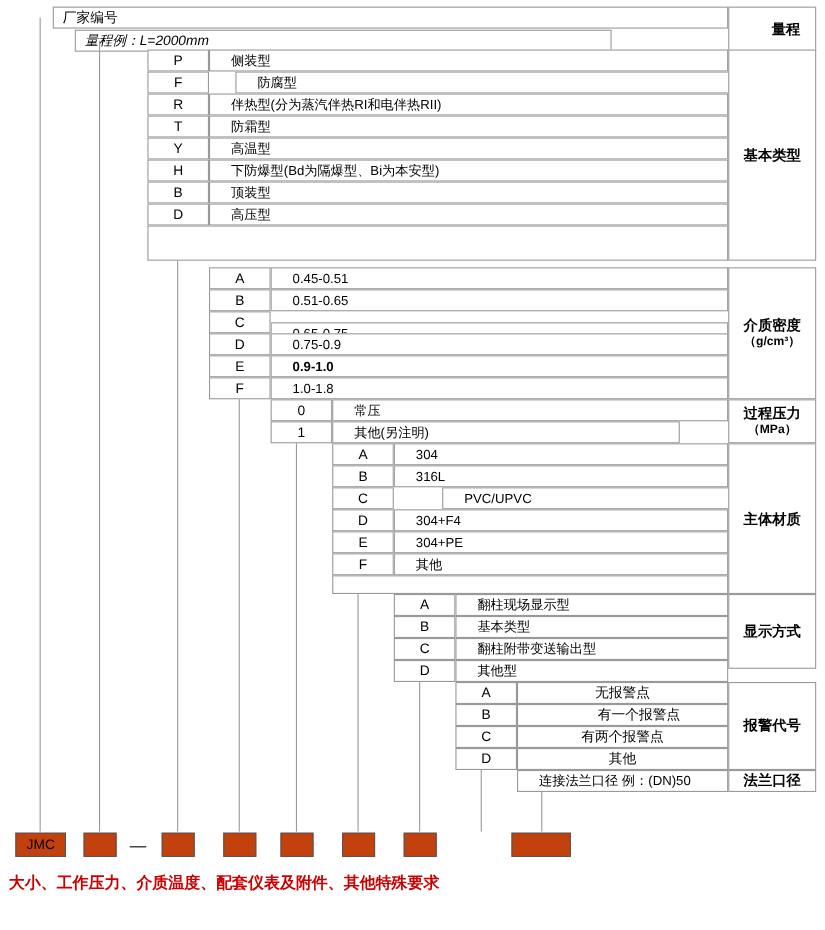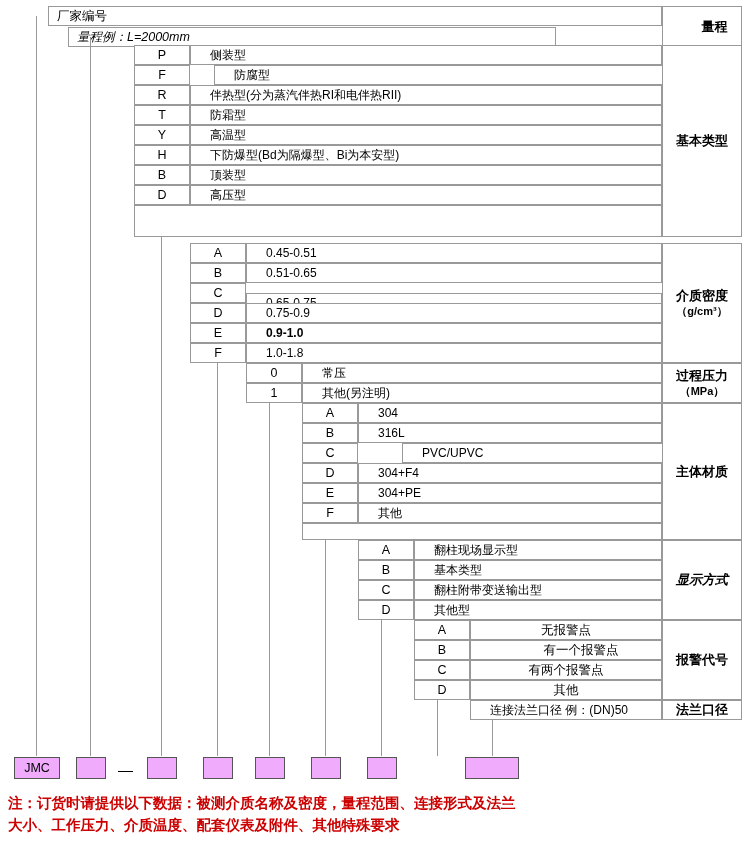--- a/index.html
+++ b/index.html
@@ -57,21 +57,21 @@
     display: flex;
     align-items: center;
     padding-left: 8px;
     font-size: 12.5px;
     white-space: nowrap;
     height: 20px;
   }
   .bottombox {
     position: absolute;
     border: 1px solid #555;
-    background: #f0abfc;
+    background: #c2410c;
     display:flex;
     align-items:center;
     justify-content:center;
     font-size: 12.5px;
     height: 22px;
   }
   .dash {
     position: absolute;
     font-size: 15px;
     line-height: 1;
@@ -214,21 +214,21 @@
 <div class="cell code" style="left:246px; top:363px; width:56px;">
     <span>0</span>
   </div>
 <div class="cell desc" style="left:302px; top:363px; width:360px;">
     <span>常压</span>
   </div>
 
 <div class="cell code" style="left:246px; top:383px; width:56px;">
     <span>1</span>
   </div>
-<div class="cell desc" style="left:302px; top:383px; width:360px;">
+<div class="cell desc" style="left:302px; top:383px; width:316px;">
     <span>其他(另注明)</span>
   </div>
 
 <div class="grp" style="left:662px; top:363px; width:80px; height:40px;">
   <span>过程压力</span>
   <span style="font-size:11px;">（MPa）</span>
 </div>
 
 <div class="cell code" style="left:302px; top:403px; width:56px;">
     <span>A</span>
@@ -299,21 +299,21 @@
     <span>翻柱附带变送输出型</span>
   </div>
 
 <div class="cell code" style="left:358px; top:600px; width:56px;">
     <span>D</span>
   </div>
 <div class="cell desc" style="left:414px; top:600px; width:248px;">
     <span>其他型</span>
   </div>
 
-<div class="grp" style="left:662px; top:540px; width:80px; height:80px;font-style:italic;">
+<div class="grp" style="left:662px; top:540px; width:80px; height:68px;">
   <span>显示方式</span>
 </div>
 
 <div class="cell code" style="left:414px; top:620px; width:56px;">
     <span>A</span>
   </div>
 <div class="cell code" style="left:470px; top:620px; width:192px;">
     <span>无报警点</span>
   </div>
 
@@ -381,15 +381,14 @@
   <span></span>
 </div>
 <div class="bottombox" style="left:367px; top:757px; width:30px;">
   <span></span>
 </div>
 <div class="bottombox" style="left:465px; top:757px; width:54px;">
   <span></span>
 </div>
 
 <div class="note">
-  <div>注：订货时请提供以下数据：被测介质名称及密度，量程范围、连接形式及法兰</div>
   <div>大小、工作压力、介质温度、配套仪表及附件、其他特殊要求</div>
 </div>
 
 </body></html>

